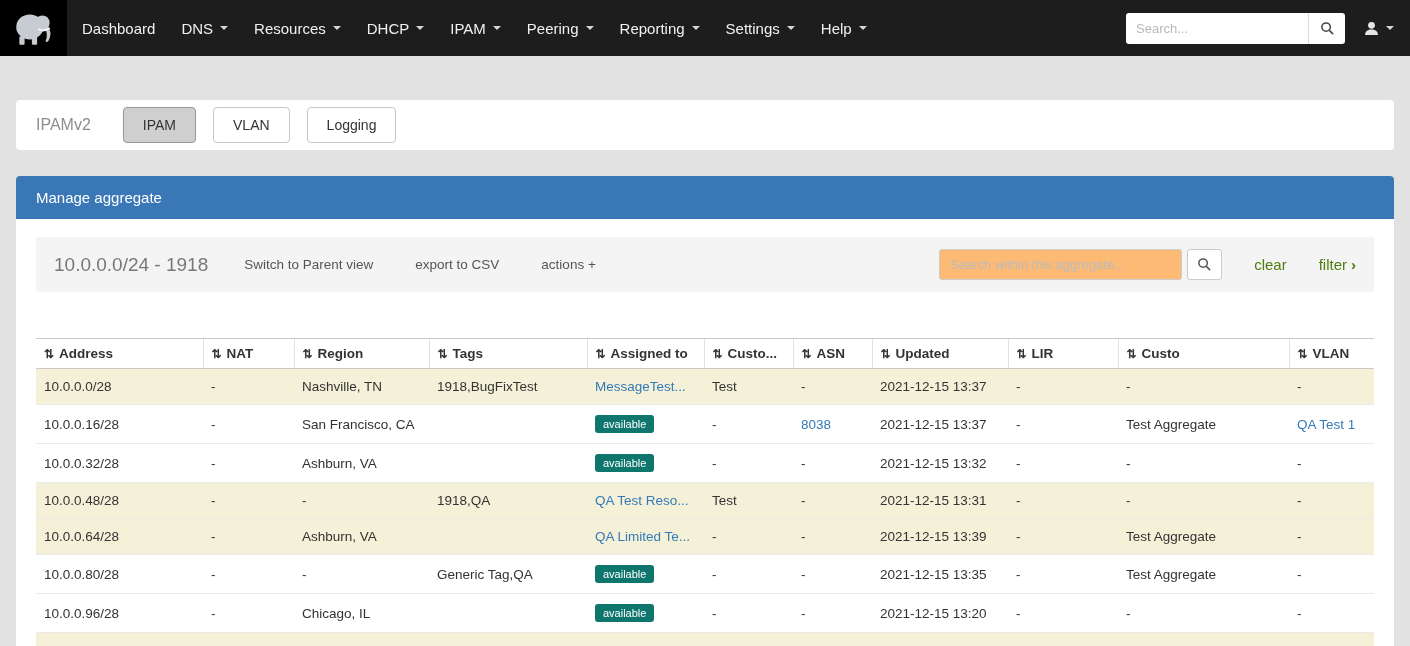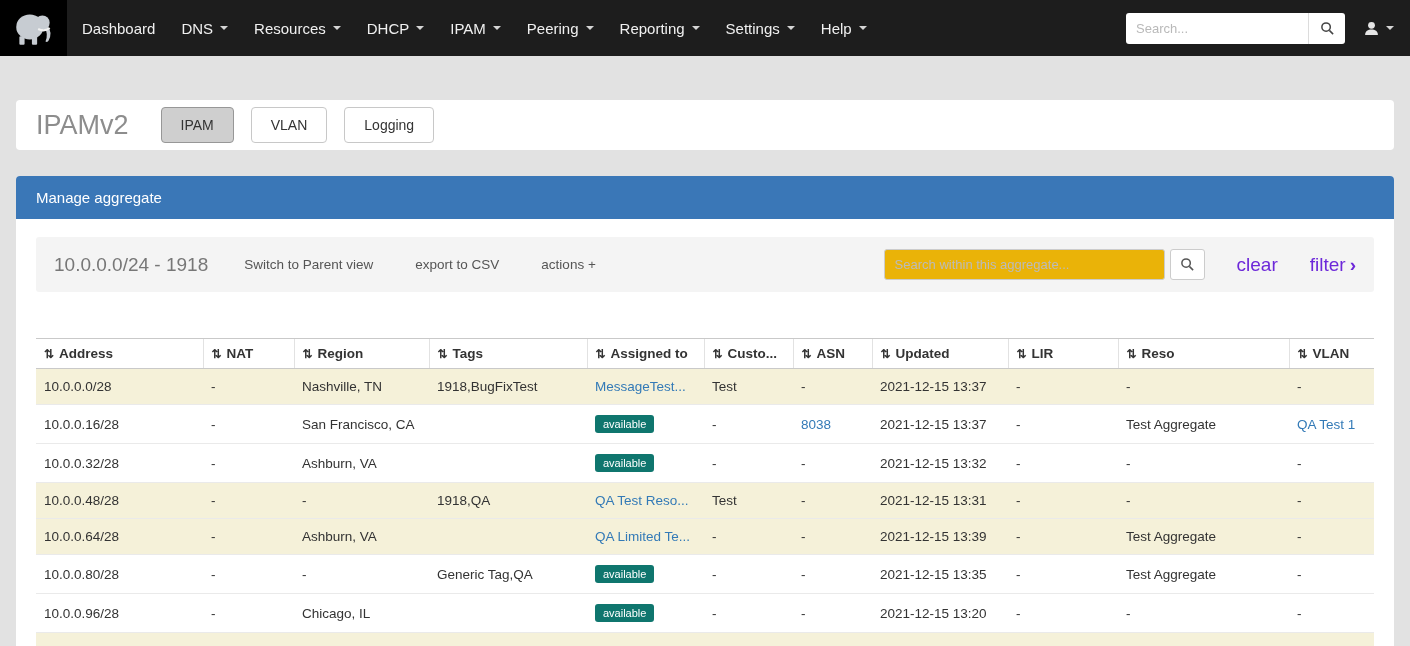--- a/index.html
+++ b/index.html
@@ -20,36 +20,36 @@
   .nav-search { display: flex; align-items: center; }
   .nav-search input { width: 182px; height: 31px; border: none; border-radius: 3px 0 0 3px; padding: 0 10px; font-size: 13px; font-family: inherit; color: #444; outline: none; }
   .nav-search input::placeholder { color: #b9b9b9; }
   .nav-search button { width: 37px; height: 31px; background: #fff; border: none; border-left: 1px solid #dcdcdc; border-radius: 0 3px 3px 0; display: flex; align-items: center; justify-content: center; cursor: pointer; }
   .user-menu { display: flex; align-items: center; gap: 6px; cursor: pointer; padding: 4px 2px; }
 
   
   .page { padding: 0 16px; }
 
   .tabs-card { margin-top: 44px; background: #fff; border-radius: 4px; padding: 7px 20px; display: flex; align-items: center; }
-  .page-title { font-size: 27px; color: #8d8d8d; margin-right: 32px; }
+  .page-title { font-size: 16px; color: #8d8d8d; margin-right: 32px; }
   .tab { font-size: 14px; color: #333; background: #fff; border: 1px solid #c8c8c8; border-radius: 4px; padding: 9px 19px; margin-right: 17px; cursor: pointer; font-family: inherit; }
   .tab.active { background: #cfcfcf; border-color: #979797; }
 
   .panel { margin-top: 26px; background: #fff; border-radius: 4px 4px 0 0; }
   .panel-header { background: #3a77b7; color: #fff; font-size: 15px; padding: 13px 20px; border-radius: 4px 4px 0 0; }
   .panel-body { padding: 18px 20px 0; }
 
   .toolbar { background: #f4f4f4; border-radius: 3px; padding: 12px 18px; display: flex; align-items: center; }
   .agg-label { font-size: 19px; color: #777; margin-right: 36px; white-space: nowrap; }
   .tb-link { font-size: 13.5px; color: #555; text-decoration: none; cursor: pointer; margin-right: 42px; white-space: nowrap; }
   .toolbar .spacer { flex: 1; }
-  .agg-search { width: 281px; height: 31px; border: 1px solid #ccc; border-radius: 3px; padding: 0 10px; font-size: 13px; font-family: inherit; color: #444; outline: none; background: #eab308; }
+  .agg-search { width: 243px; height: 31px; border: 1px solid #ccc; border-radius: 3px; padding: 0 10px; font-size: 13px; font-family: inherit; color: #444; outline: none; background: #fdba74; }
   .agg-search::placeholder { color: #bbb; }
   .agg-search-btn { width: 35px; height: 31px; margin-left: 5px; background: #fff; border: 1px solid #ccc; border-radius: 3px; display: flex; align-items: center; justify-content: center; cursor: pointer; }
-  .tb-right-link { font-size: 19px; color: #6d28d9; margin-left: 32px; cursor: pointer; text-decoration: none; white-space: nowrap; }
+  .tb-right-link { font-size: 15px; color: #4d7c0f; margin-left: 32px; cursor: pointer; text-decoration: none; white-space: nowrap; }
   .tb-right-link .chev { font-weight: bold; margin-left: 4px; }
 
   
   #data-table { width: 100%; border-collapse: collapse; table-layout: fixed; margin-top: 46px; font-size: 13.5px; color: #333; }
   #data-table th { text-align: left; font-weight: bold; padding: 7px 8px; border-top: 1px solid #c9c9c9; border-bottom: 1px solid #c9c9c9; border-left: 1px solid #e2e2e2; cursor: pointer; white-space: nowrap; overflow: hidden; }
   #data-table th:first-child { border-left: none; }
   .sort-icon { margin-right: 5px; font-size: 12px; color: #333; }
   #data-table td { padding: 10px 8px; border-bottom: 1px solid #eaeaea; white-space: nowrap; overflow: hidden; }
   tr.highlight td { background: #f5f1d9; }
   #data-table td a { color: #337ab7; text-decoration: none; cursor: pointer; }
@@ -173,21 +173,21 @@
           <tr id="header-row">
               <th><span class="sort-icon">⇅</span><span>Address</span></th>
               <th><span class="sort-icon">⇅</span><span>NAT</span></th>
               <th><span class="sort-icon">⇅</span><span>Region</span></th>
               <th><span class="sort-icon">⇅</span><span>Tags</span></th>
               <th><span class="sort-icon">⇅</span><span>Assigned to</span></th>
               <th><span class="sort-icon">⇅</span><span>Custo...</span></th>
               <th><span class="sort-icon">⇅</span><span>ASN</span></th>
               <th><span class="sort-icon">⇅</span><span>Updated</span></th>
               <th><span class="sort-icon">⇅</span><span>LIR</span></th>
-              <th><span class="sort-icon">⇅</span><span>Reso</span></th>
+              <th><span class="sort-icon">⇅</span><span>Custo</span></th>
               <th><span class="sort-icon">⇅</span><span>VLAN</span></th>
             </tr>
         </thead>
         <tbody id="table-body">
             <tr class="highlight">
               <td>10.0.0.0/28</td>
               <td>-</td>
               <td>Nashville, TN</td>
               <td>1918,BugFixTest</td>
               <td><a>MessageTest...</a></td>

